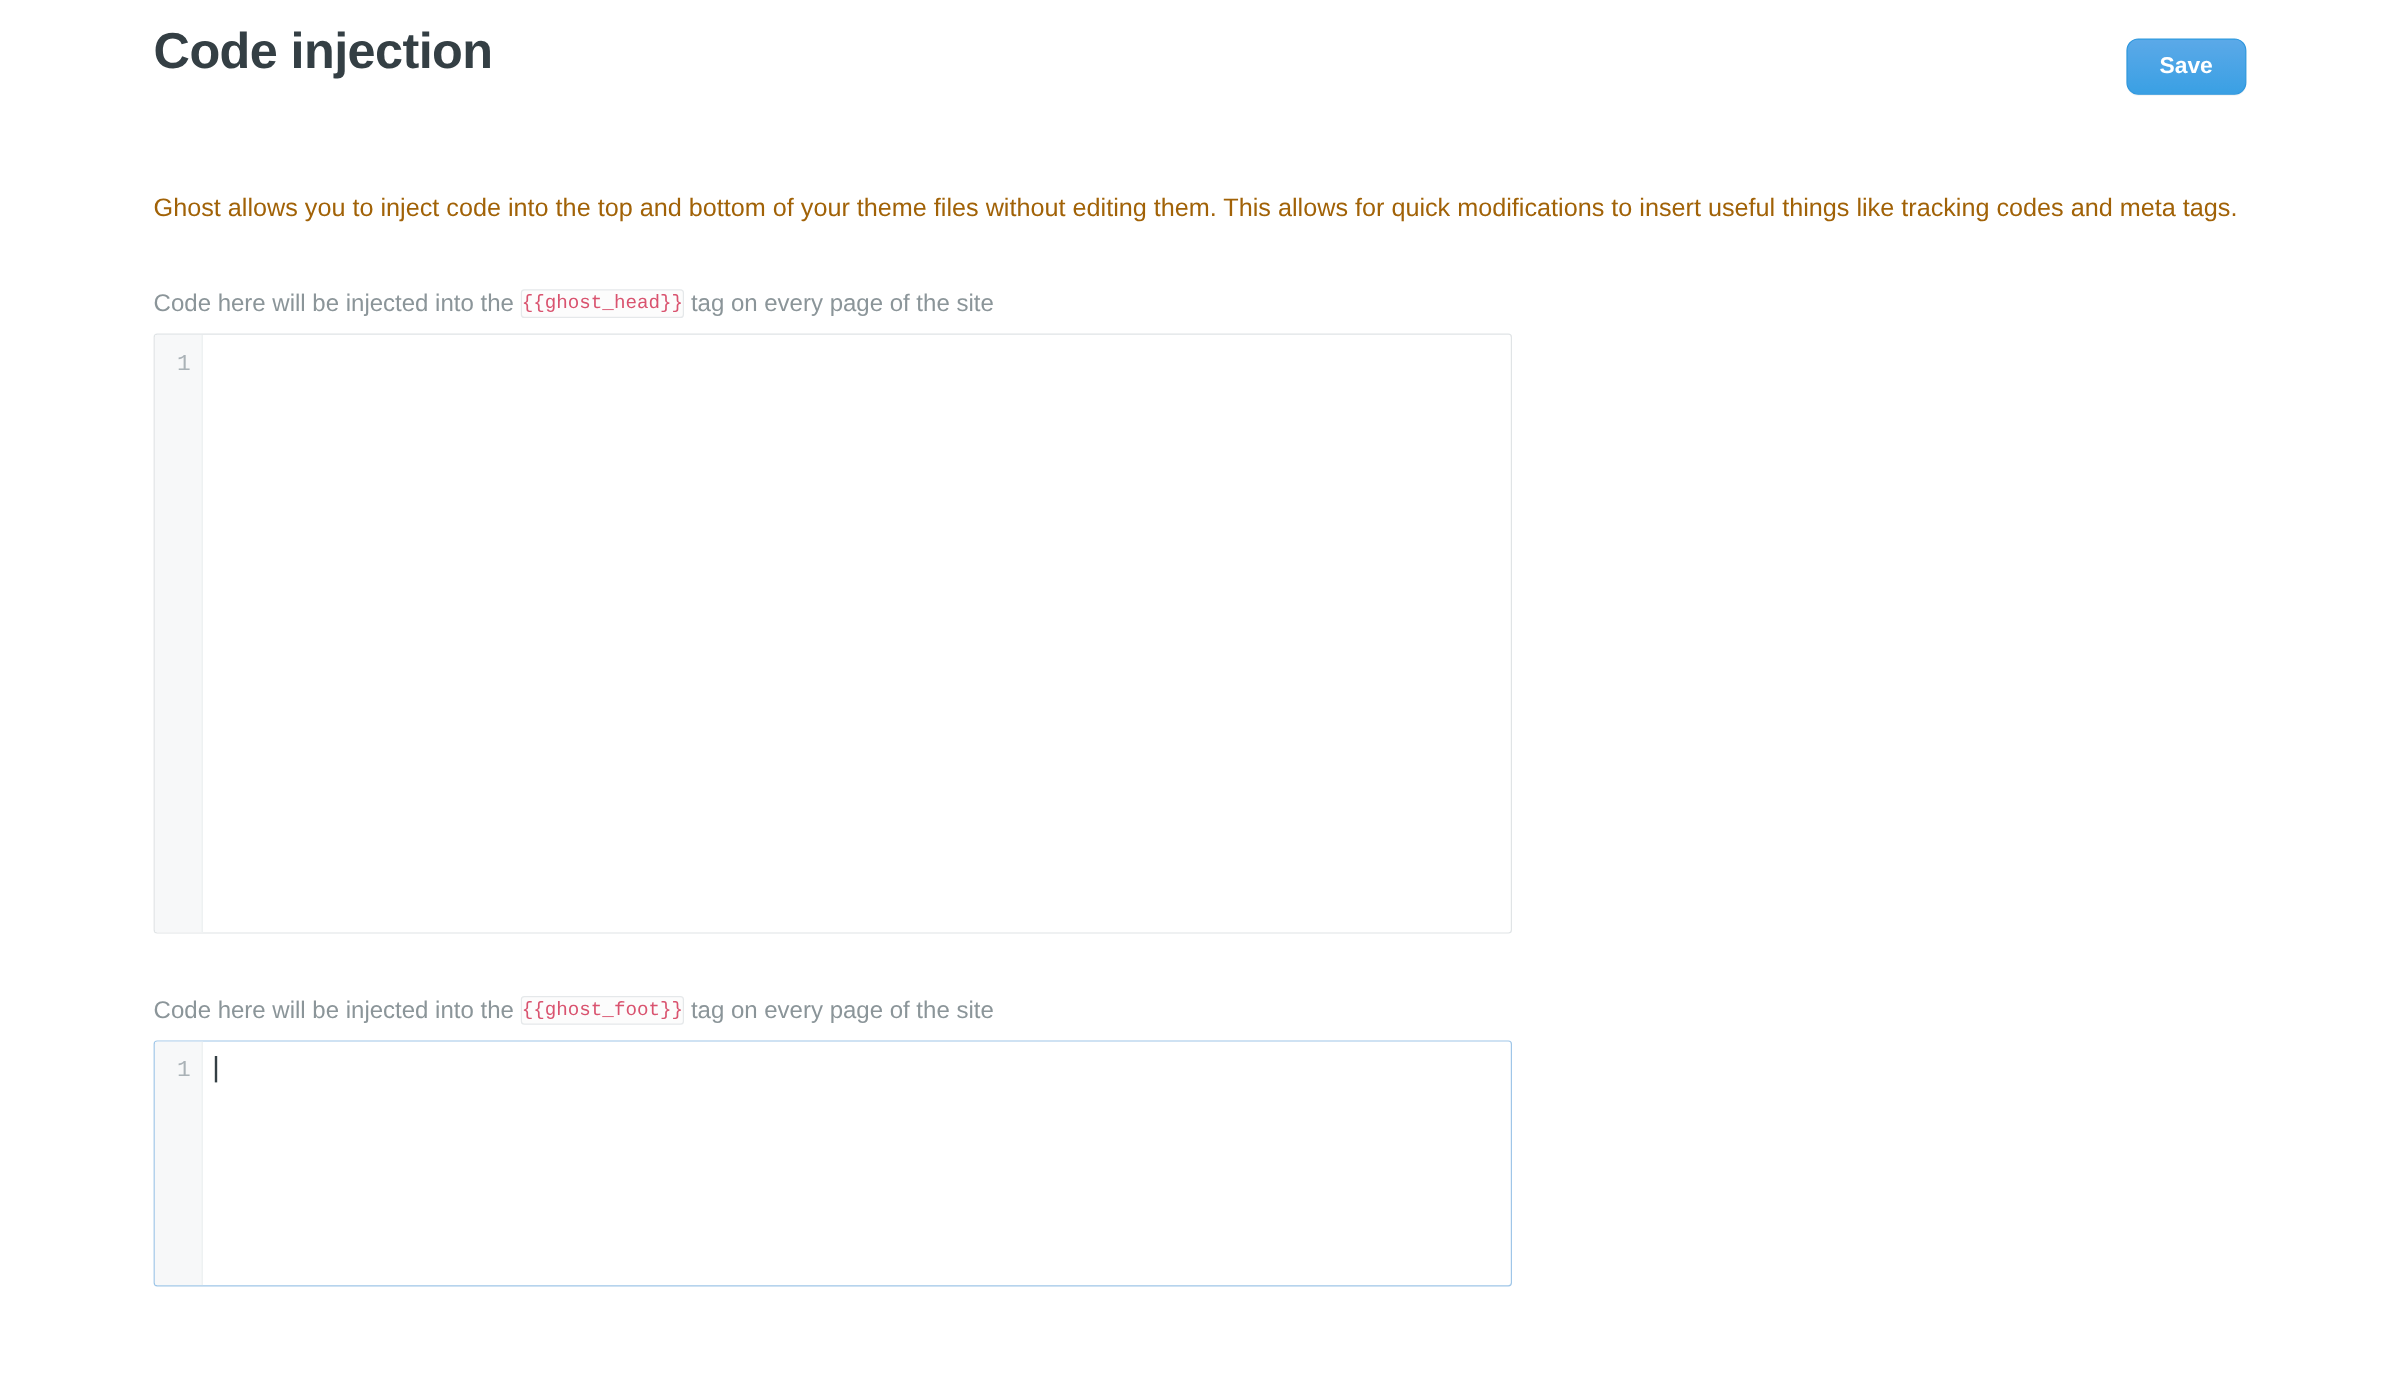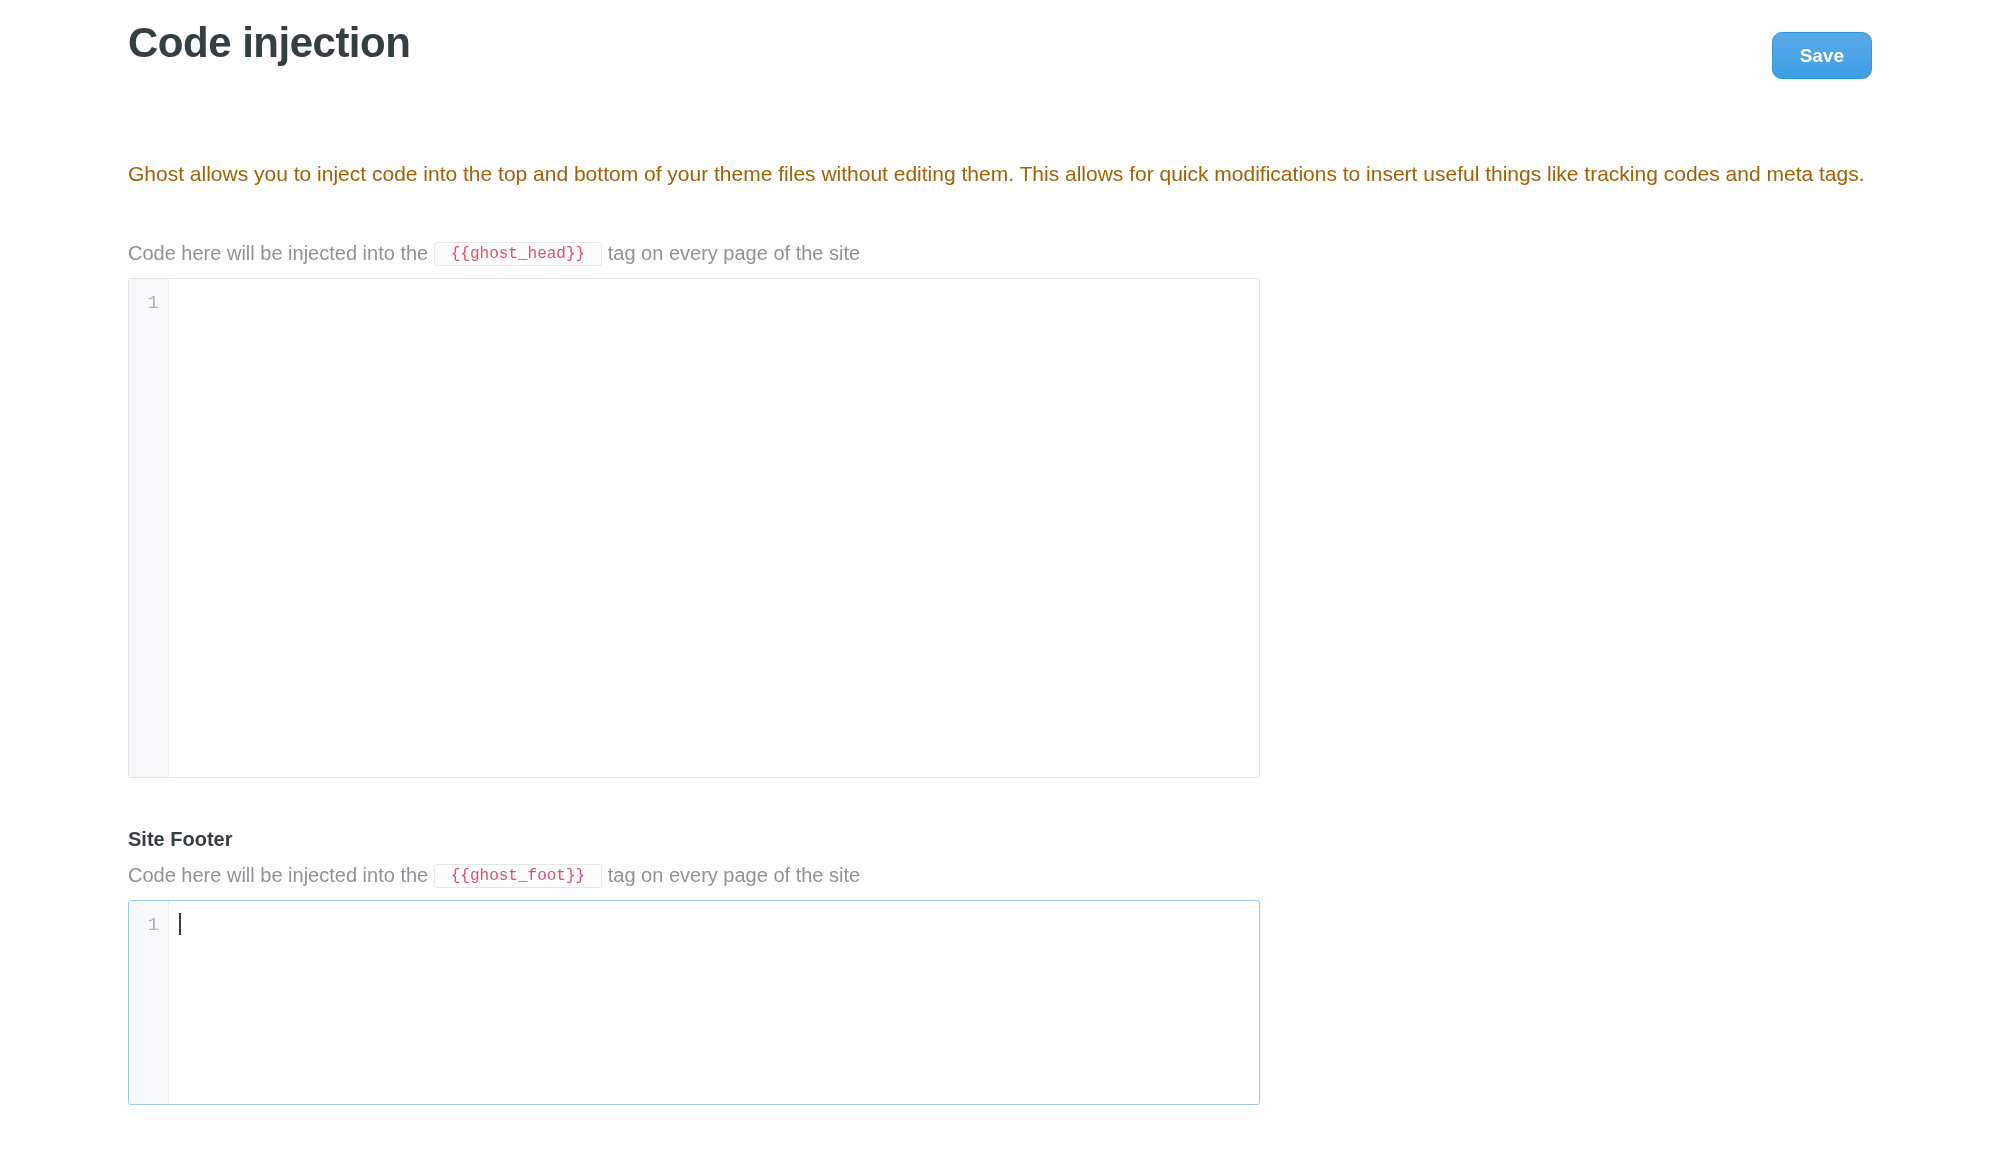--- a/index.html
+++ b/index.html
@@ -67,21 +67,21 @@
     margin: 0 0 11px 0;
     line-height: 1.4;
   }
   .code-tag {
     font-family: "Liberation Mono", monospace;
     font-size: 16px;
     color: #d9536f;
     background: #fcfcfc;
     border: 1px solid #e5e8ea;
     border-radius: 3px;
-    padding: 2px 16px;
+    padding: 2px 0;
     vertical-align: middle;
   }
   .editor {
     width: 1132px;
     border: 1px solid #e0e4e6;
     border-radius: 3px;
     background: #ffffff;
     display: flex;
     position: relative;
     overflow: hidden;
@@ -142,21 +142,20 @@
       <code class="code-tag">{{ghost_head}}</code>
       <span>tag on every page of the site</span>
     </div>
     <div class="editor editor-header">
       <div class="gutter">1</div>
       <div class="code-area"></div>
     </div>
   </div>
 
   <div class="section">
-    <div class="section-title">Site Footer</div>
     <div class="section-desc">
       <span>Code here will be injected into the</span>
       <code class="code-tag">{{ghost_foot}}</code>
       <span>tag on every page of the site</span>
     </div>
     <div class="editor editor-footer focused">
       <div class="gutter">1</div>
       <div class="code-area"><span class="caret"></span></div>
     </div>
   </div>

